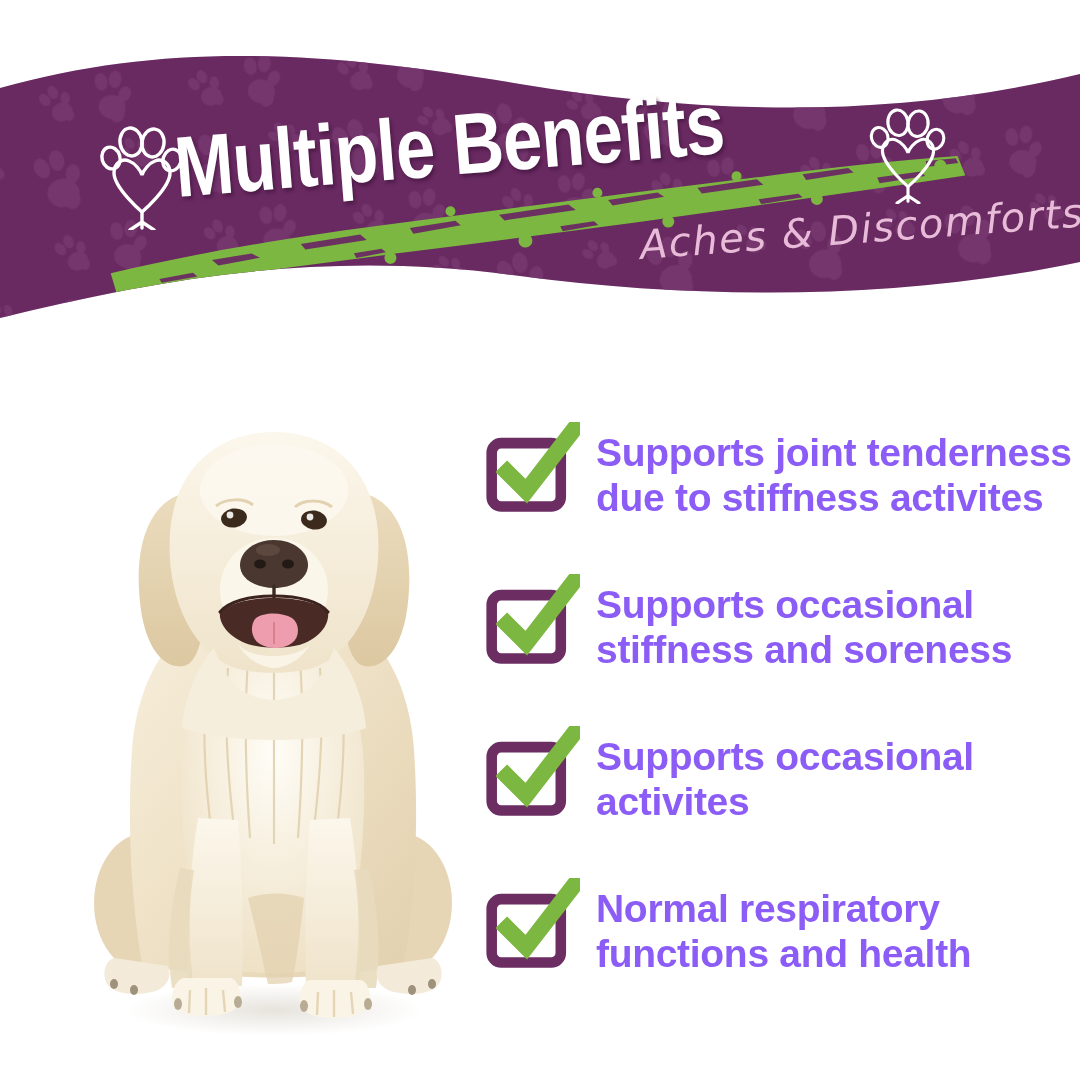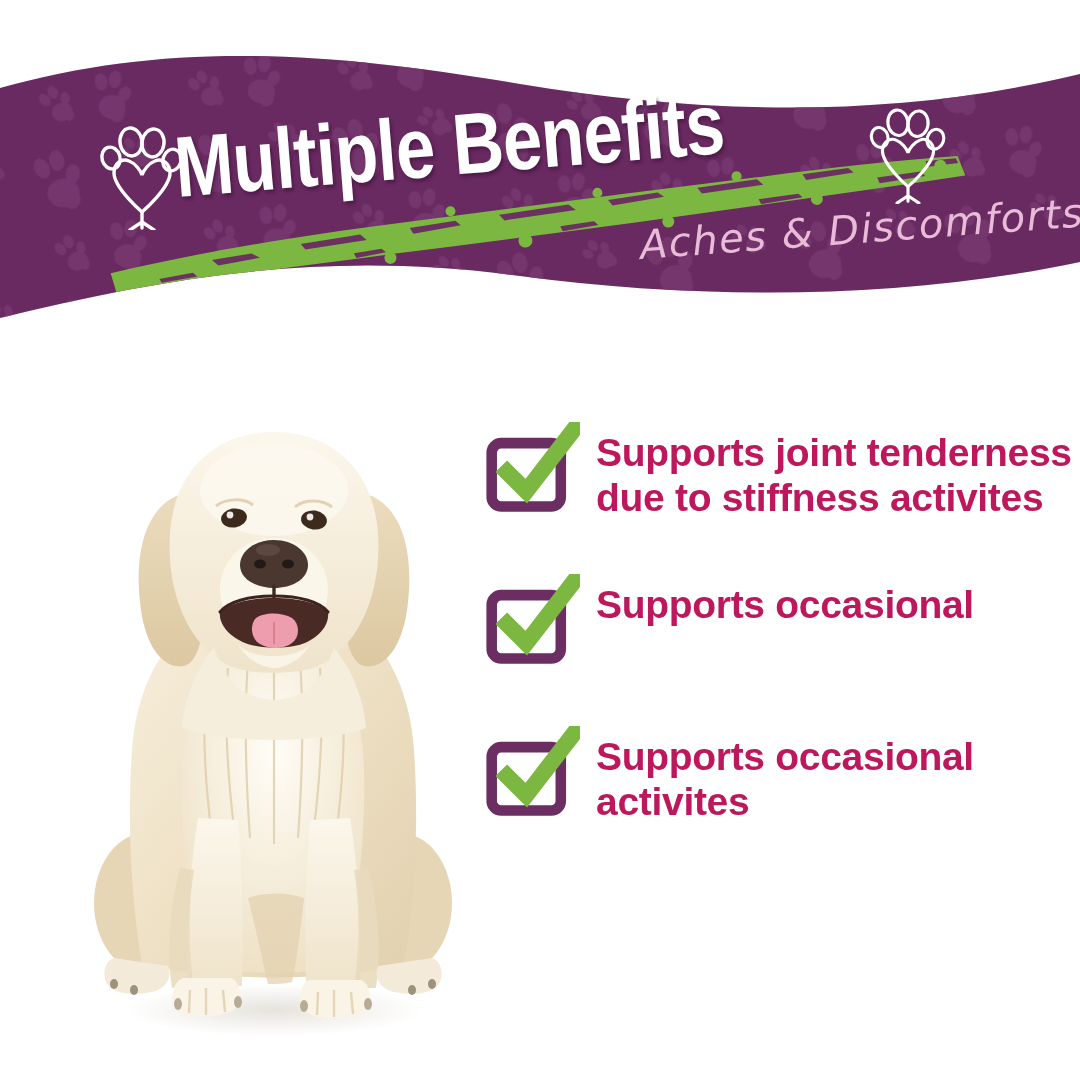--- a/index.html
+++ b/index.html
@@ -63,21 +63,21 @@
     margin-bottom:40px;
     min-height:112px;
   }
   .benefit-row:last-child{margin-bottom:0;}
   .cb{flex:0 0 auto;width:96px;height:96px;margin-right:16px;margin-top:4px;}
   .benefit-text{
     font-family:"Liberation Sans",sans-serif;
     font-weight:bold;
     font-size:39px;
     line-height:45px;
-    color:#be185d;
+    color:#8b5cf6;
     padding-top:12px;
     letter-spacing:-.3px;
   }
   .benefit-text .ln{display:block;white-space:nowrap;}
 </style>
 </head>
 <body>
 
 <div id="stage">
 
@@ -365,29 +365,40 @@
       </div>
     </div>
 
     <div class="benefit-row">
       <svg class="cb" viewBox="0 0 100 100">
         <path d="M18,22 h52 a10,10 0 0 1 10,10 v46 a10,10 0 0 1 -10,10 h-52 a10,10 0 0 1 -10,-10 v-46 a10,10 0 0 1 10,-10 Z" fill="none" stroke="#6B2D62" stroke-width="11"></path>
         <path d="M24,52 L44,72 L95,6" fill="none" stroke="#7CB741" stroke-width="17" stroke-linecap="square" stroke-linejoin="miter"></path>
       </svg>
       <div class="benefit-text">
         <span class="ln">Supports occasional</span>
+        <span class="ln">stiffness and soreness</span>
       </div>
     </div>
 
     <div class="benefit-row">
       <svg class="cb" viewBox="0 0 100 100">
         <path d="M18,22 h52 a10,10 0 0 1 10,10 v46 a10,10 0 0 1 -10,10 h-52 a10,10 0 0 1 -10,-10 v-46 a10,10 0 0 1 10,-10 Z" fill="none" stroke="#6B2D62" stroke-width="11"></path>
         <path d="M24,52 L44,72 L95,6" fill="none" stroke="#7CB741" stroke-width="17" stroke-linecap="square" stroke-linejoin="miter"></path>
       </svg>
       <div class="benefit-text">
         <span class="ln">Supports occasional</span>
         <span class="ln">activites</span>
       </div>
     </div>
 
+    <div class="benefit-row">
+      <svg class="cb" viewBox="0 0 100 100">
+        <path d="M18,22 h52 a10,10 0 0 1 10,10 v46 a10,10 0 0 1 -10,10 h-52 a10,10 0 0 1 -10,-10 v-46 a10,10 0 0 1 10,-10 Z" fill="none" stroke="#6B2D62" stroke-width="11"></path>
+        <path d="M24,52 L44,72 L95,6" fill="none" stroke="#7CB741" stroke-width="17" stroke-linecap="square" stroke-linejoin="miter"></path>
+      </svg>
+      <div class="benefit-text">
+        <span class="ln">Normal respiratory</span>
+        <span class="ln">functions and health</span>
+      </div>
+    </div>
 
   </div>
 </div>
 
 </body></html>

